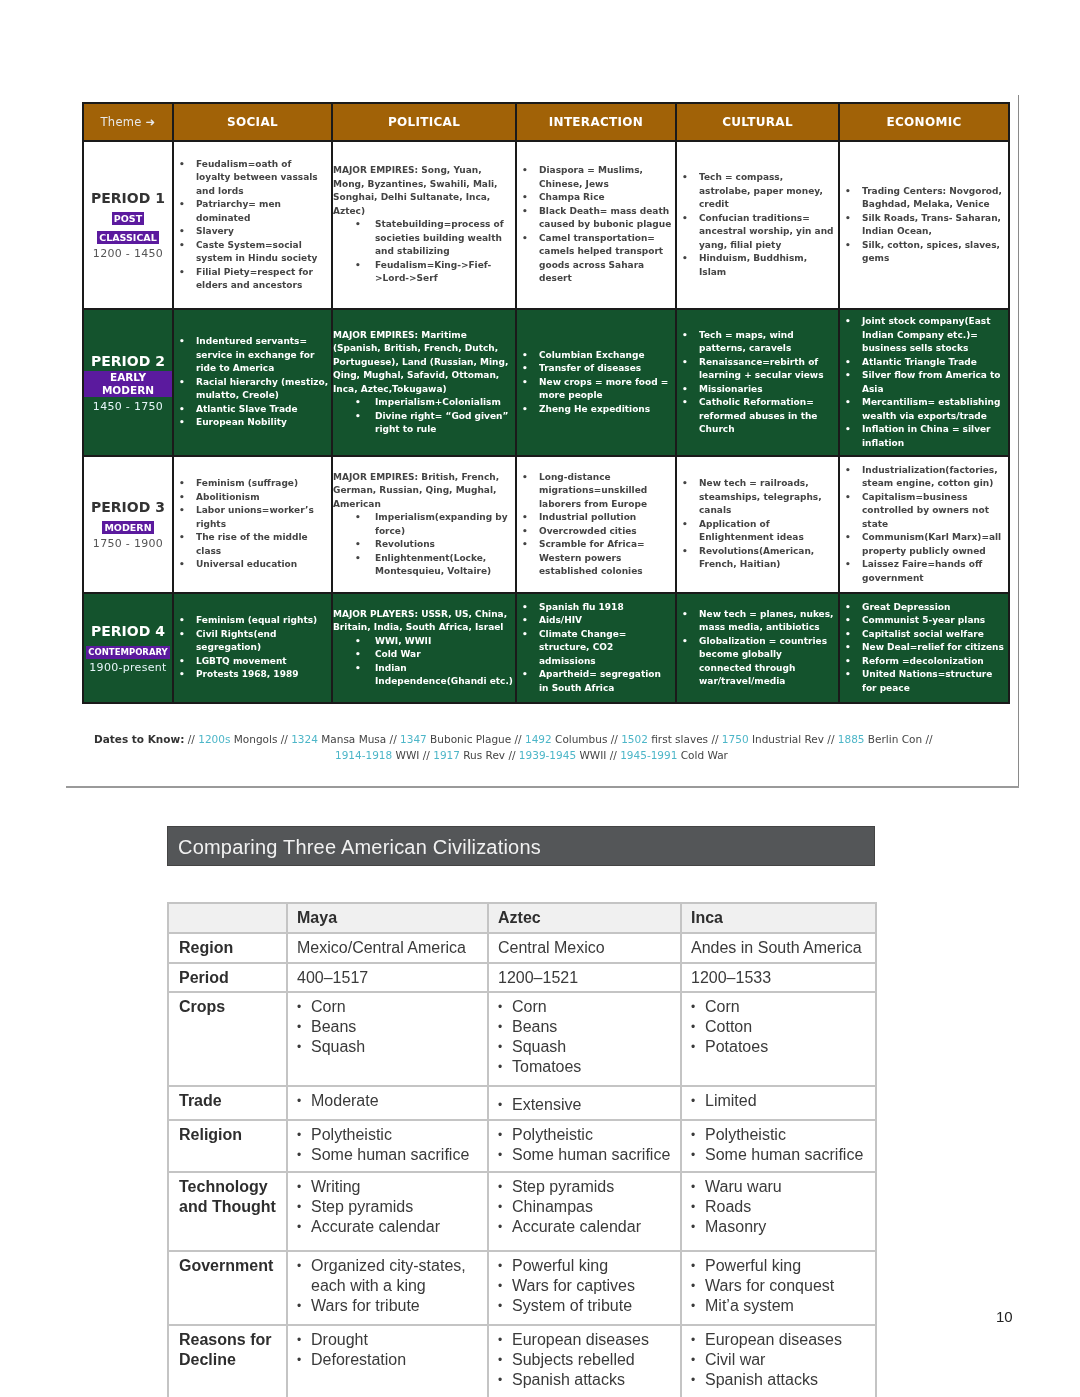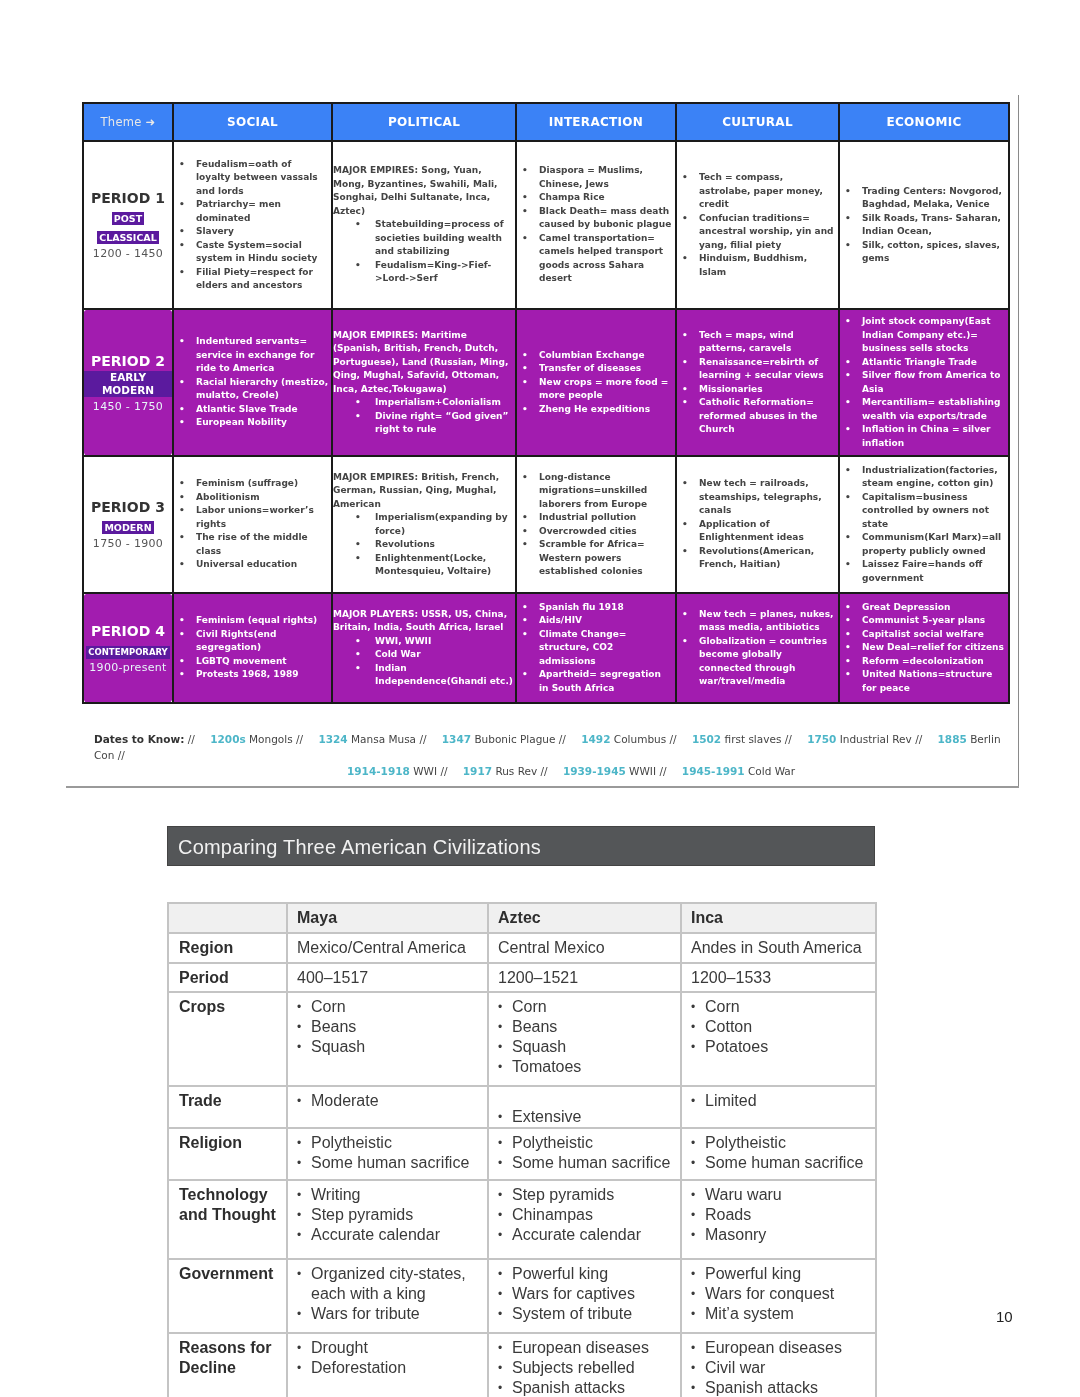--- a/index.html
+++ b/index.html
@@ -3,48 +3,48 @@
 <meta charset="utf-8">
 <style>
   html, body { margin:0; padding:0; }
   body { width:1080px; height:1397px; background:#ffffff; position:relative; overflow:hidden; font-family:"DejaVu Sans", sans-serif; color:#3a3a3a; }
   .page-edge-right { position:absolute; left:1018px; top:95px; width:1px; height:692px; background:#8a8a8a; }
   .page-edge-bottom { position:absolute; left:66px; top:786px; width:953px; height:2px; background:#9a9a9a; }
 
   
   .ptable { position:absolute; left:82px; top:102px; width:926px; border-collapse:collapse; table-layout:fixed; }
   .ptable td, .ptable th { border:2px solid #1a1a1a; padding:0; vertical-align:middle; }
-  .ptable th { background:#3b82f6; color:#ffffff; height:36px; font-size:12px; font-weight:bold; letter-spacing:0.3px; text-align:center; }
+  .ptable th { background:#a16207; color:#ffffff; height:36px; font-size:12px; font-weight:bold; letter-spacing:0.3px; text-align:center; }
   .ptable th.theme { font-weight:normal; color:#e8e8e8; font-size:11.5px; }
   .ptable tr.white td { background:#ffffff; color:#444; }
-  .ptable tr.teal td { background:#a21caf; color:#ffffff; }
+  .ptable tr.teal td { background:#14532d; color:#ffffff; }
   .ptable tr.r1 td { height:166px; }
   .ptable tr.r2 td { height:145px; }
   .ptable tr.r3 td { height:135px; }
   .ptable tr.r4 td { height:108px; }
-  .period-cell { text-align:center;border-radius:6px; }
+  .period-cell { text-align:center; }
   .period-name { font-size:14px; font-weight:bold; line-height:17px; display:block; }
   .tr-white .period-name { color:#333; }
   .era { display:inline-block; background:#5b1a9e; color:#fff; font-weight:bold; font-size:9.5px; line-height:13px; padding:0 2px; margin-top:1px; }
   .era-line { display:block; }
   .years { display:block; font-size:11px; margin-top:2px; letter-spacing:0.3px; }
   .white .years { color:#555; }
   .teal .years { color:#e7f6f9; }
   .cell-content { font-size:9px; font-weight:bold; line-height:13.5px; padding:0 2px 0 0; }
   .cell-content ul { margin:0; padding:0 0 0 22px; list-style:none; }
   .cell-content li { position:relative; }
   .cell-content li::before { content:"•"; position:absolute; left:-17px; font-size:9px; }
   .cell-content .lead { display:block; padding-left:0; }
   .cell-content ul.sub { padding-left:42px; }
   .cell-content ul.sub li::before { left:-20px; }
 
   .dates { position:absolute; left:94px; top:731px; width:910px; font-size:10.5px; line-height:16px; color:#444; }
   .dates .line2 { display:block; padding-left:241px; }
   .dates .lbl { font-weight:bold; color:#333; }
-  .dates .yr { color:#4db6c8; font-weight:bold;margin-left:12px; }
+  .dates .yr { color:#4db6c8; font-weight:normal; }
 
   
   .ctable-wrap { position:absolute; left:167px; top:826px; width:708px; }
   .ctitle { height:40px; background:#545658; color:#f1f1f1; font-family:"Liberation Sans", sans-serif; font-size:20px; line-height:40px; padding-left:10px; letter-spacing:0.2px; border:1px solid #444; box-sizing:border-box; }
   .ctable { width:708px; border-collapse:collapse; table-layout:fixed; font-family:"Liberation Sans", sans-serif;margin-top:36px; }
   .ctable td { border:2px solid #c4c4c4; padding:0 9px; vertical-align:top; font-size:16px; color:#3a3a3a; line-height:20px; }
   .ctable td.rh { font-weight:bold; color:#2e2e2e; padding-left:10px; }
   .ctable tr.hdr td { background:#f0f0f0; font-weight:bold; height:28px; vertical-align:middle; color:#2e2e2e; }
   .ctable tr.hdr td:first-child { background:#f0f0f0; }
   .ctable td ul { margin:0; padding:0; list-style:none; }
@@ -368,21 +368,21 @@
             </ul>
           </td>
         </tr>
         <tr>
           <td class="rh" style="height:28px;padding-top:4px">Trade</td>
           <td style="padding-top:4px">
             <ul>
               <li>Moderate</li>
             </ul>
           </td>
-          <td style="padding-top:20px">
+          <td style="padding-top:8px">
             <ul>
               <li>Extensive</li>
             </ul>
           </td>
           <td style="padding-top:4px">
             <ul>
               <li>Limited</li>
             </ul>
           </td>
         </tr>

